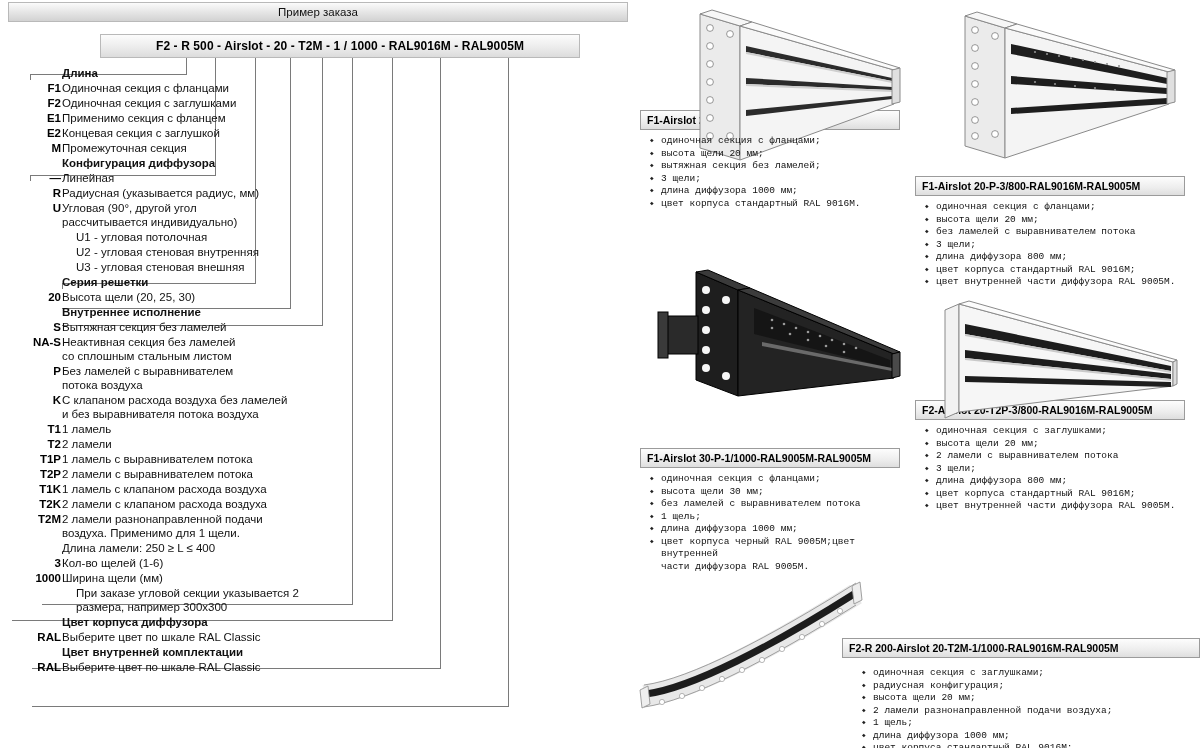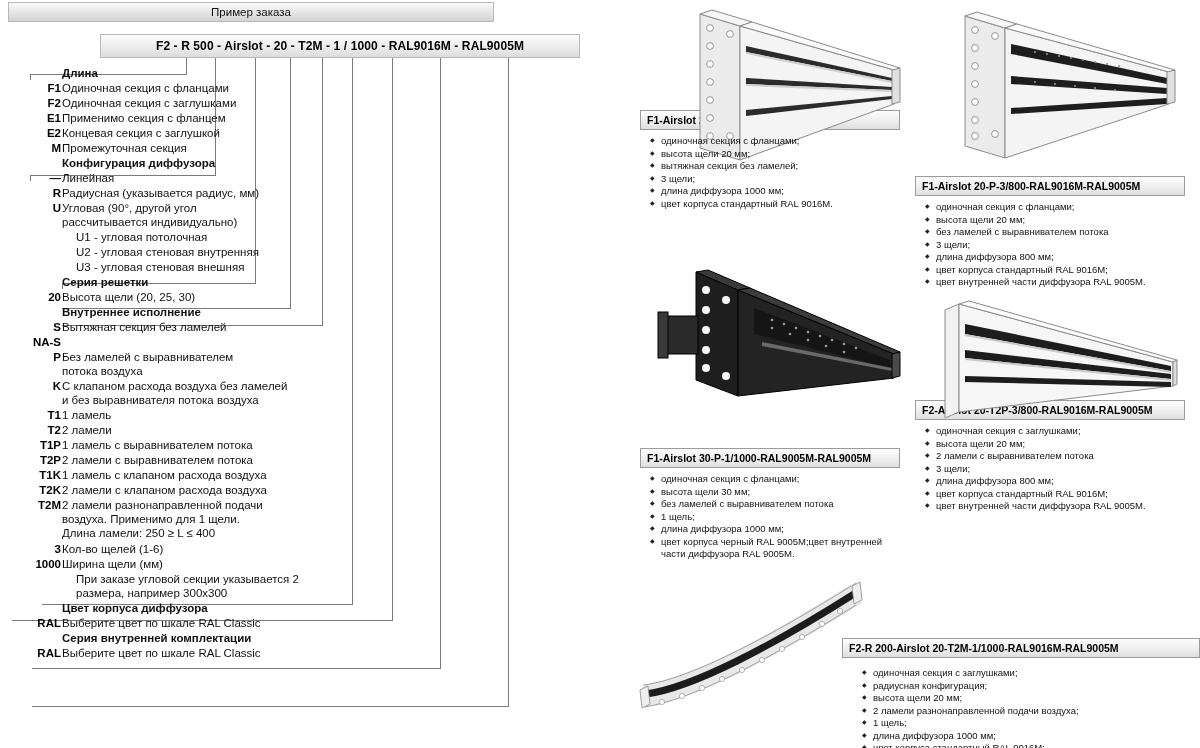--- a/index.html
+++ b/index.html
@@ -19,21 +19,21 @@
   #left-panel {
     position: absolute;
     left: 0; top: 0;
     width: 620px;
     height: 748px;
   }
 
   .title-bar {
     position: absolute;
     left: 8px; top: 2px;
-    width: 486px; height: 20px;
+    width: 620px; height: 20px;
     background: linear-gradient(to bottom, #fbfbfb 0%, #e6e6e6 50%, #d2d2d2 100%);
     border: 1px solid #b9b9b9;
     display: flex;
     align-items: center;
     justify-content: center;
     font-size: 11.5px;
     font-weight: 400;
     color: #111;
   }
 
@@ -100,20 +100,21 @@
     font-weight: bold;
     color: #000;
     padding: 3px 6px;
     white-space: nowrap;
   }
 
   .bullets {
     margin: 5px 0 0 10px;
     padding: 0;
     list-style: none;
+    font-family: Liberation Mono, monospace;
   }
   .bullets li {
     font-size: 9.5px;
     line-height: 1.32;
     color: #111;
     padding-left: 11px;
     position: relative;
     white-space: pre-line;
   }
   .bullets li:before {
@@ -233,20 +234,22 @@
       <div class="lrow hdr">
         <div class="lcode"></div>
         <div class="ltext">Внутреннее исполнение</div>
       </div>
       <div class="lrow">
         <div class="lcode">S</div>
         <div class="ltext">Вытяжная секция без ламелей</div>
       </div>
       <div class="lrow">
         <div class="lcode">NA-S</div>
+        <div class="ltext">Неактивная секция без ламелей
+со сплошным стальным листом</div>
       </div>
       <div class="lrow">
         <div class="lcode">P</div>
         <div class="ltext">Без ламелей с выравнивателем
 потока воздуха</div>
       </div>
       <div class="lrow">
         <div class="lcode">K</div>
         <div class="ltext">С клапаном расхода воздуха без ламелей
 и без выравнивателя потока воздуха</div>
@@ -297,21 +300,21 @@
       <div class="lrow hdr">
         <div class="lcode"></div>
         <div class="ltext">Цвет корпуса диффузора</div>
       </div>
       <div class="lrow">
         <div class="lcode">RAL</div>
         <div class="ltext">Выберите цвет по шкале RAL Classic</div>
       </div>
       <div class="lrow hdr">
         <div class="lcode"></div>
-        <div class="ltext">Серия внутренней комплектации</div>
+        <div class="ltext">Цвет внутренней комплектации</div>
       </div>
       <div class="lrow">
         <div class="lcode">RAL</div>
         <div class="ltext">Выберите цвет по шкале RAL Classic</div>
       </div>
     </div>
 </div>
 
 <div id="right-panel">
 

